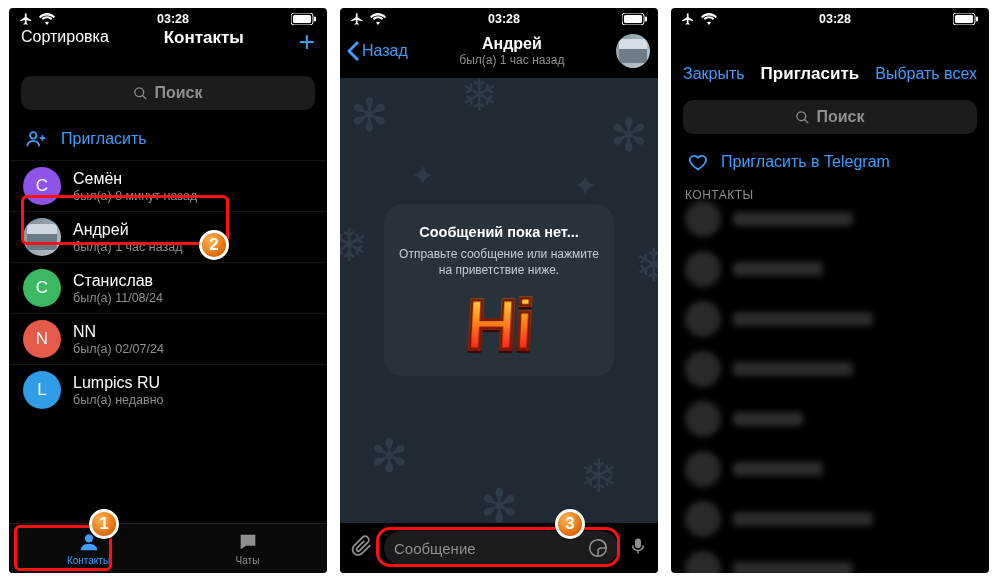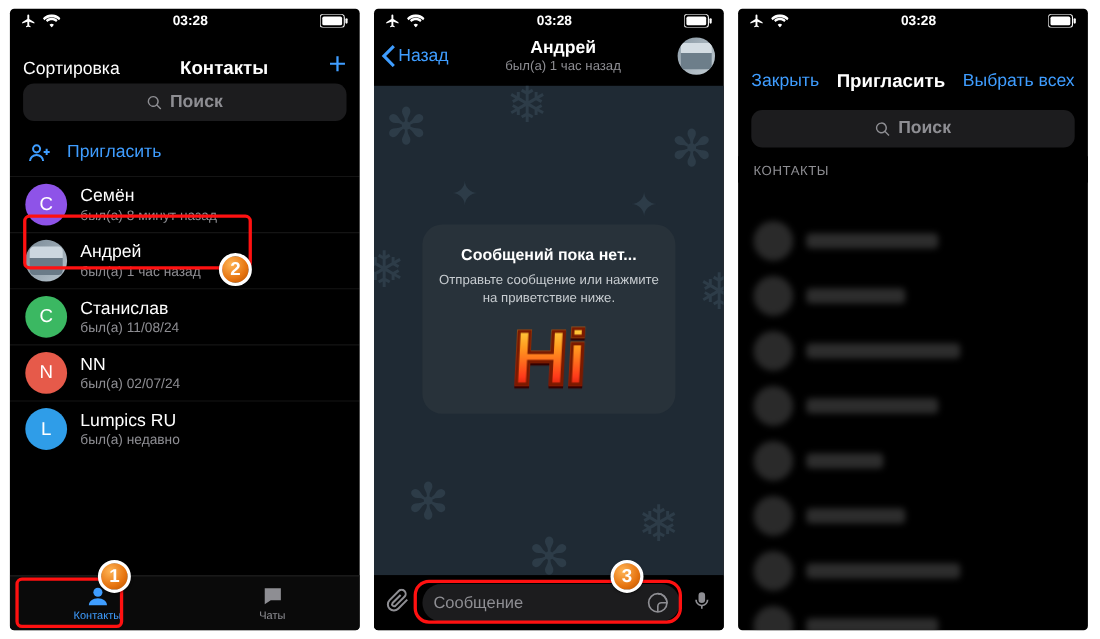--- a/index.html
+++ b/index.html
@@ -6,21 +6,21 @@
   body { background: #fff; width: 1000px; height: 581px; position: relative; }
   .phones { display: flex; gap: 13px; padding: 8px 9px; border-radius: 31px; }
   .phone { width: 318px; height: 565px; background: #000; border-radius: 4px; overflow: hidden; position: relative; color: #fff; }
 
   
   .status { height: 20px; display: flex; justify-content: space-between; align-items: center; padding: 2px 10px 0; font-size: 12.5px; font-weight: 600; }
   .status .left, .status .right { display: flex; align-items: center; gap: 6px; }
   .status svg { display: block; }
 
   
-  .hdr { height: 44px; display: flex; align-items: flex-end; justify-content: space-between; padding: 0 12px; }
+  .hdr { height: 44px; display: flex; align-items: flex-start; justify-content: space-between; padding: 0 12px; }
   .hdr .title { font-size: 17px; font-weight: 600; }
   .hdr .sort { color: #fff; font-size: 16px; font-weight: 400; }
   .hdr .plus { font-size: 28px; font-weight: 300; color: #3f9dff; line-height: 1; }
   .link-blue { color: #3f9dff; font-size: 16px; }
 
   
   .search { margin: 4px 12px 8px; background: #1c1c1e; border-radius: 10px; height: 34px; display: flex; align-items: center; justify-content: center; gap: 6px; color: #8e8e93; font-size: 16px; font-weight: bold; }
   .search svg { flex: 0 0 auto; }
 
   
@@ -291,20 +291,26 @@
       <span class="link-blue">Выбрать всех</span>
     </div>
 
     <div class="search">
       <svg width="15" height="15" viewBox="0 0 24 24" fill="#8e8e93">
           <path d="M10 2a8 8 0 1 0 5 14.3l5.4 5.4 1.4-1.4-5.4-5.4A8 8 0 0 0 10 2zm0 2a6 6 0 1 1 0 12 6 6 0 0 1 0-12z"></path>
         </svg>
       <span>Поиск</span>
     </div>
 
+    <div class="invite-tg">
+      <svg width="22" height="20" viewBox="0 0 24 24" fill="none" stroke="#3f9dff" stroke-width="2">
+          <path d="M12 21s-8-5-10-11a5.5 5.5 0 0 1 10-3 5.5 5.5 0 0 1 10 3c-2 6-10 11-10 11z"></path>
+        </svg>
+      <span>Пригласить в Telegram</span>
+    </div>
 
     <div class="shdr">КОНТАКТЫ</div>
 
     <div class="blurlist">
       <div class="brow">
           <div class="bava"></div>
           <div class="btxt"></div>
         </div>
       <div class="brow">
           <div class="bava"></div>

